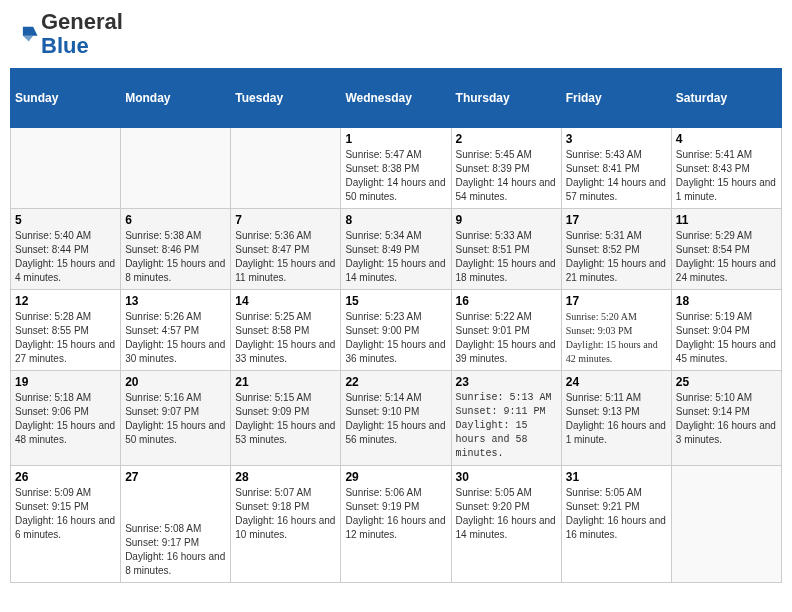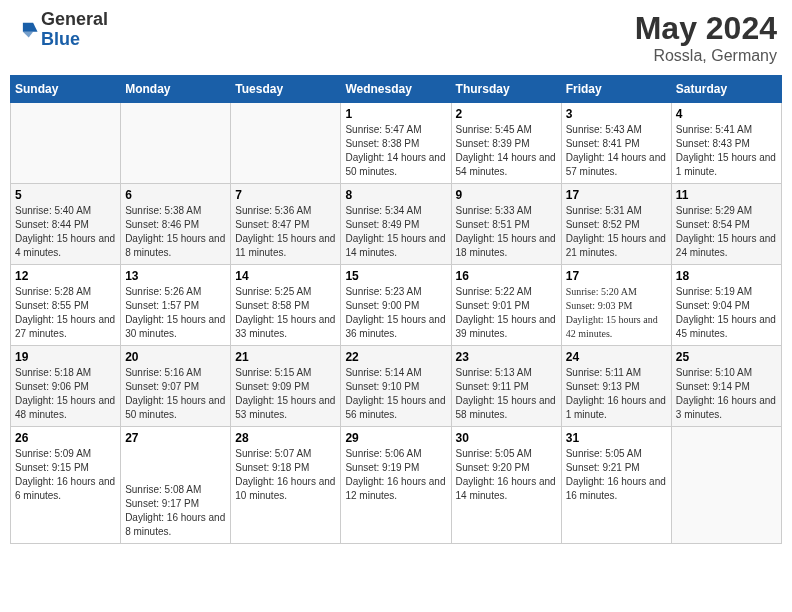--- a/index.html
+++ b/index.html
@@ -16,21 +16,21 @@
       align-items: flex-start;
       margin-bottom: 10px;
       padding: 0 5px;
     }
     .logo {
       display: flex;
       align-items: center;
       gap: 2px;
     }
     .logo-text {
-      font-size: 18px;
+      font-size: 22px;
       font-weight: bold;
       line-height: 1.1;
     }
     .logo-general { color: #333; }
     .logo-blue { color: #1a5fa8; }
     .logo-icon {
       width: 22px;
       height: 22px;
       margin-left: 2px;
     }
@@ -47,21 +47,21 @@
       color: #555;
     }
     .calendar {
       width: 100%;
       border-collapse: collapse;
       font-size: 10.5px;
     }
     .calendar th {
       background: #1a5fa8;
       color: #fff;
-      padding: 6px 4px;
+      padding: 22px 4px;
       text-align: left;
       font-size: 12px;
       border: 1px solid #1a5fa8;
       margin-left: 16px;
     }
     .calendar td {
       border: 1px solid #ccc;
       vertical-align: top;
       padding: 4px;
       width: calc(100% / 7);
@@ -99,24 +99,20 @@
         <polygon points="8,8 22,8 28,20 8,20" fill="#1a5fa8"></polygon>
         <polygon points="8,20 22,20 16,28" fill="#1a5fa8" opacity="0.6"></polygon>
       </svg>
     </div>
     <div>
       <div class="logo-text">
         <span class="logo-general">General</span><br>
         <span class="logo-blue">Blue</span>
       </div>
     </div>
-  </div>
-  <div class="title-block">
-    <div class="month-year">May 2024</div>
-    <div class="location">Rossla, Germany</div>
   </div>
 </div>
 
 <table class="calendar">
   <thead>
     <tr>
       <th>Sunday</th>
       <th>Monday</th>
       <th>Tuesday</th>
       <th>Wednesday</th>
@@ -202,21 +198,21 @@
       <tr>
         <td>
           <span class="day-num">12</span>
           <div class="day-info" style="white-space: pre-line;">Sunrise: 5:28 AM
 Sunset: 8:55 PM
 Daylight: 15 hours and 27 minutes.</div>
         </td>
         <td>
           <span class="day-num">13</span>
           <div class="day-info" style="white-space: pre-line;">Sunrise: 5:26 AM
-Sunset: 1:57 PM
+Sunset: 4:57 PM
 Daylight: 15 hours and 30 minutes.</div>
         </td>
         <td>
           <span class="day-num">14</span>
           <div class="day-info" style="white-space: pre-line;">Sunrise: 5:25 AM
 Sunset: 8:58 PM
 Daylight: 15 hours and 33 minutes.</div>
         </td>
         <td>
           <span class="day-num">15</span>
@@ -263,21 +259,21 @@
 Daylight: 15 hours and 53 minutes.</div>
         </td>
         <td>
           <span class="day-num">22</span>
           <div class="day-info" style="white-space: pre-line;">Sunrise: 5:14 AM
 Sunset: 9:10 PM
 Daylight: 15 hours and 56 minutes.</div>
         </td>
         <td>
           <span class="day-num">23</span>
-          <div class="day-info" style="white-space: pre-line;">Sunrise: 5:13 AM
+          <div class="day-info" style="white-space: pre-line; font-family: Liberation Mono, monospace;">Sunrise: 5:13 AM
 Sunset: 9:11 PM
 Daylight: 15 hours and 58 minutes.</div>
         </td>
         <td>
           <span class="day-num">24</span>
           <div class="day-info" style="white-space: pre-line;">Sunrise: 5:11 AM
 Sunset: 9:13 PM
 Daylight: 16 hours and 1 minute.</div>
         </td>
         <td>

